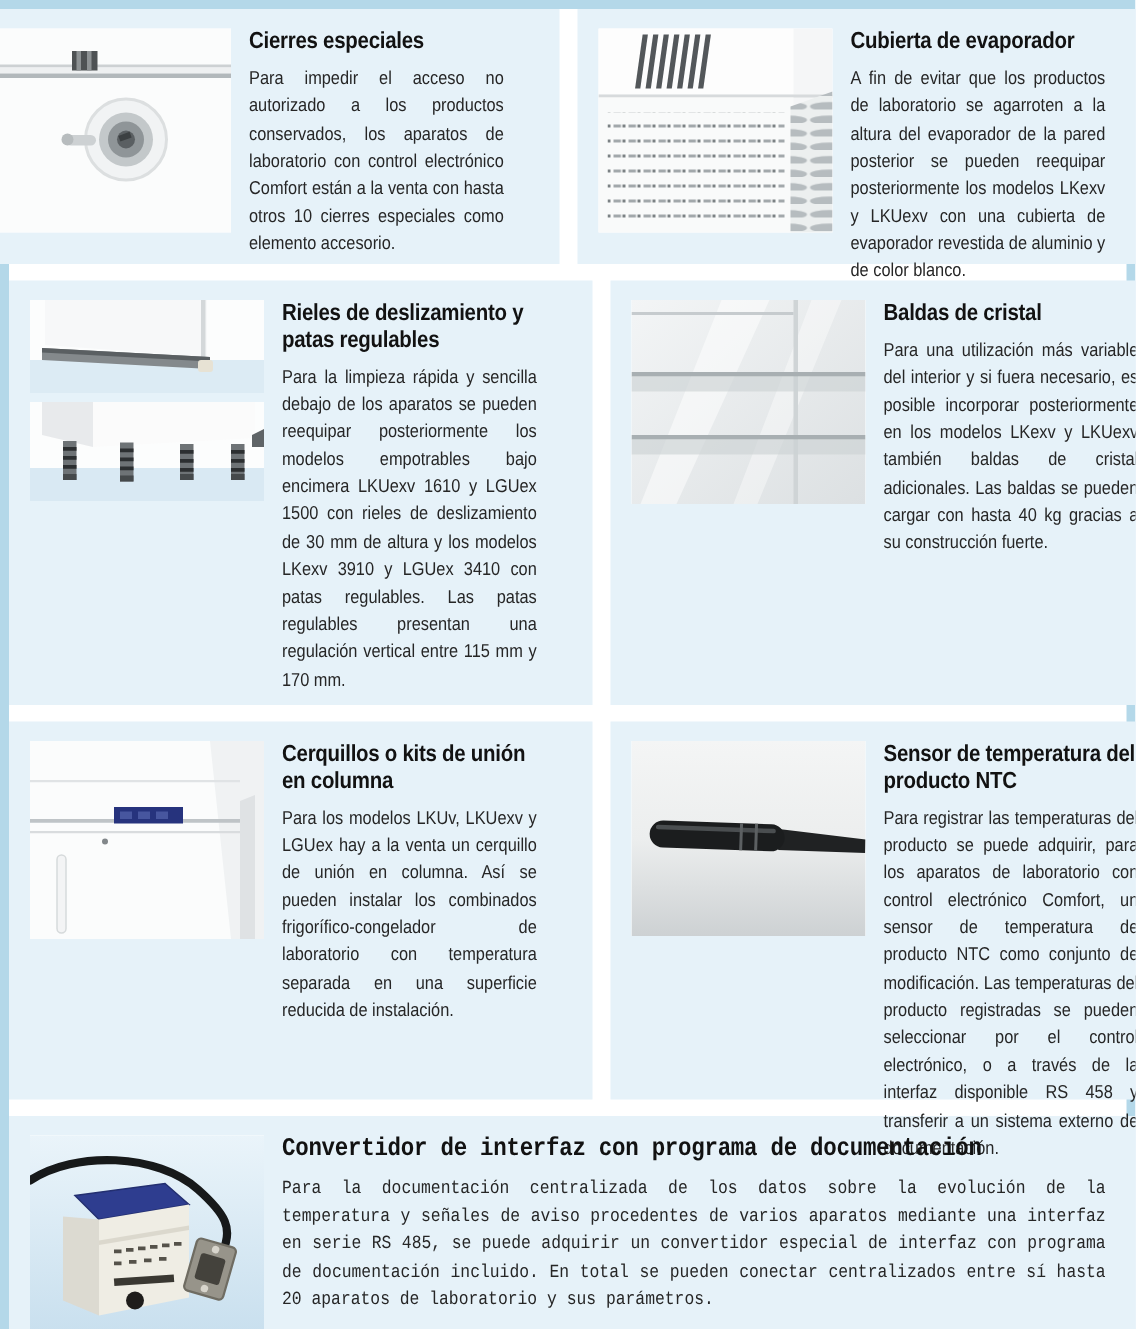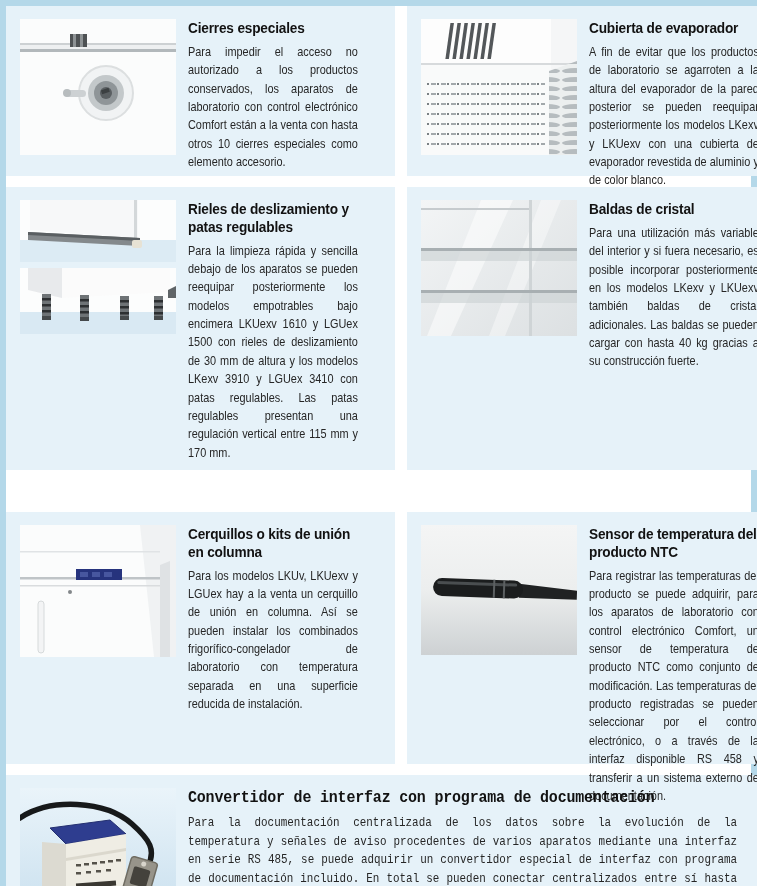--- a/index.html
+++ b/index.html
@@ -3,23 +3,23 @@
 <meta charset="utf-8">
 <style>
   html,body{margin:0;padding:0;background:#ffffff;}
   .page{
     width:757px;height:886px;box-sizing:border-box;
     background:#b4d8e9;padding:6px;
     font-family:"Liberation Sans","DejaVu Sans",sans-serif;
   }
   .inner{width:100%;height:100%;background:#ffffff;display:flex;flex-direction:column;gap:11px;}
   .row{display:flex;gap:12px;}
-  .row-1{height:170px;}
+  .row-1{height:170px;justify-content:center;}
   .row-2{height:320px;}
-  .row-3{height:252px;margin-top:31px;}
+  .row-3{height:252px;}
   .row-4{height:161px;font-family:Liberation Mono, monospace;}
   .card{
     flex:1;background:#e6f2f9;box-sizing:border-box;
     padding:13px 14px 8px 14px;display:flex;gap:12px;align-items:flex-start;
   }
   .photo-col{width:156px;flex:none;display:flex;flex-direction:column;gap:6px;}
   .photo{width:156px;background:#fff;display:block;}
   .text-col{flex:none;transform:scaleX(0.88);transform-origin:left top;}
   .text-col.narrow{width:193px;}
   .text-col.wide{width:624px;}

